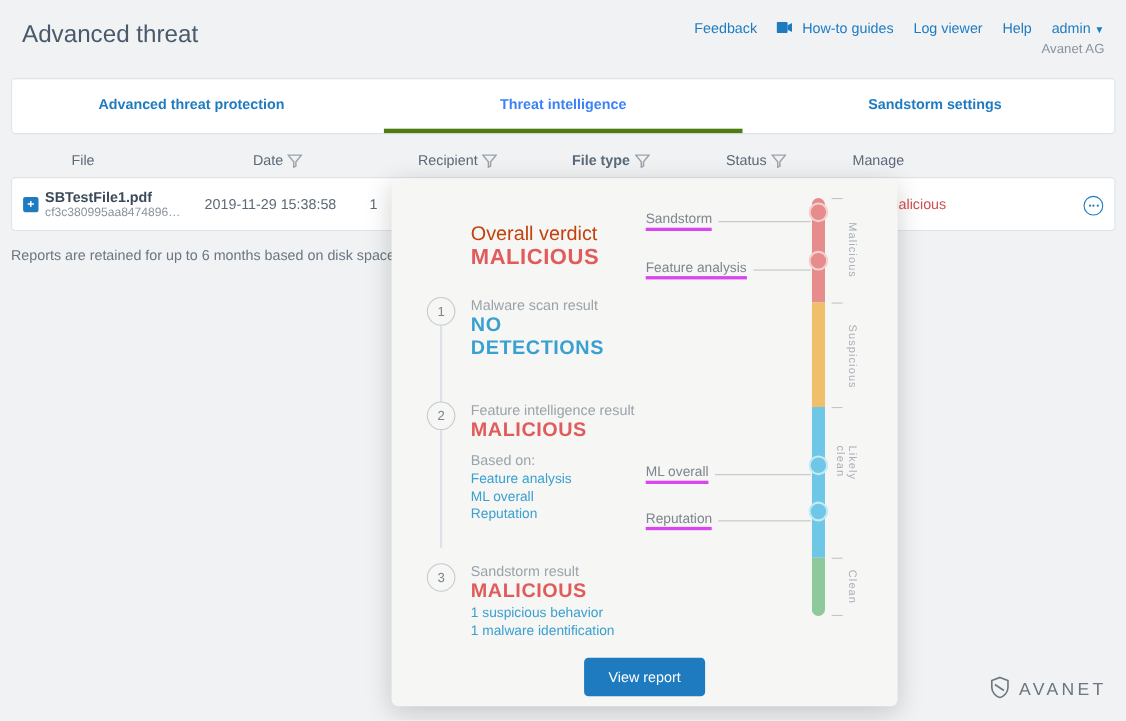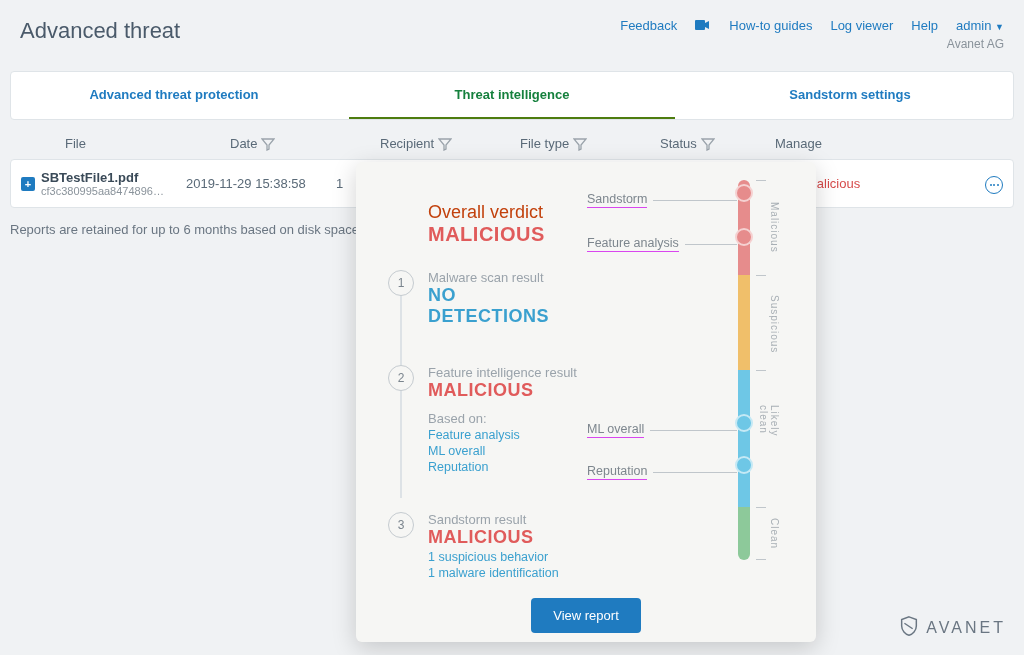--- a/index.html
+++ b/index.html
@@ -2,33 +2,33 @@
 <html><head>
   <meta charset="utf-8">
   <style>
     * { box-sizing: border-box; margin: 0; padding: 0; font-family: -apple-system, BlinkMacSystemFont, "Segoe UI", Arial, sans-serif; }
     body { background: #f0f2f4; width: 1024px; height: 655px; position: relative; overflow: hidden; }
     .header { display: flex; justify-content: space-between; align-items: flex-start; padding: 18px 20px 10px 20px; }
     .page-title { font-size: 22px; font-weight: 400; color: #4a5a6a; text-align: center; }
     .header-right { text-align: right; }
     .nav-links { display: flex; gap: 18px; align-items: center; font-size: 13px; }
     .nav-link { color: #1f7bc0; text-decoration: none; cursor: pointer; }
-    .nav-link.video { display: flex; align-items: center; gap: 20px; }
+    .nav-link.video { display: flex; align-items: center; gap: 9px; }
     .subtext { font-size: 12px; color: #8a939b; margin-top: 4px; }
     .tabbar { display: flex; background: #fff; border: 1px solid #dfe4e8; border-radius: 4px; margin: 10px 10px 0 10px; gap: 12px; }
     .tab { flex: 1; text-align: center; padding: 15px 0; font-size: 13px; color: #1f7bc0; cursor: pointer; font-weight: 600; }
-    .tab.active { color: #15803d; border-bottom: 2px solid #4d7c0f; }
+    .tab.active { color: #3b82f6; border-bottom: 4px solid #4d7c0f; }
     .table { margin: 8px 10px 0 10px; font-size: 13px; color: #5a6a78; }
     .thead { display: flex; padding: 8px 10px; }
     .th { display: flex; align-items: center; gap: 4px; }
     .th.file { width: 165px; margin-left: 45px; }
     .th.date { width: 150px; }
     .th.recipient { width: 140px; }
     .th.source { width: 190px; }
-    .th.filetype { width: 140px; }
+    .th.filetype { width: 140px; font-weight: bold; }
     .th.status { width: 115px; }
     .th.manage { flex: 1; text-align: left; }
     .funnel { display: inline-block; width: 14px; height: 14px; }
     .row { display: flex; background: #fff; border: 1px solid #dfe4e8; border-radius: 4px; padding: 10px; align-items: center; }
     .cell.file { width: 165px; display: flex; gap: 6px; align-items: center; }
     .cell.date { width: 150px; }
     .cell.recipient { width: 140px; }
     .cell.source { width: 190px; }
     .cell.filetype { width: 140px; }
     .cell.status { width: 115px; color: #d64b4b; }
@@ -59,21 +59,21 @@
     .bar { position: absolute; right: 32px; top: 0; width: 12px; height: 380px; border-radius: 6px; overflow: hidden; }
     .seg { width: 100%; }
     .seg.r { height: 25%; background: #e68c8c; }
     .seg.y { height: 25%; background: #f0bf6a; }
     .seg.b { height: 36%; background: #6ec7e6; }
     .seg.g { height: 14%; background: #8dc99a; }
     .bar-ticks { position: absolute; right: 16px; top: 0; height: 380px; width: 12px; }
     .tick { position: absolute; right: 0; width: 10px; height: 1px; background: #c0c6cb; }
     .bar-label { position: absolute; right: 2px; font-size: 10px; color: #a8afb5; writing-mode: vertical-rl; letter-spacing: 1px; }
     .connect { position: absolute; display: flex; align-items: center; }
-    .connect .txt { font-size: 12.5px; color: #7d868e; border-bottom: 1px solid #d946ef; padding-bottom: 1px; }
+    .connect .txt { font-size: 12.5px; color: #7d868e; border-bottom: 3px solid #d946ef; padding-bottom: 1px; }
     .connect .ln { height: 1px; background: #c0c6cb; flex: 1; margin-left: 6px; }
     .marker { width: 18px; height: 18px; border-radius: 50%; border: 2px solid rgba(255,255,255,0.6); position: absolute; }
     .view-btn { display: block; margin: 18px auto 0; background: #1f7bc0; color: #fff; border: none; border-radius: 4px; padding: 10px 22px; font-size: 13px; cursor: pointer; font-weight: 500; }
     .logo { position: absolute; bottom: 14px; right: 18px; display: flex; align-items: center; gap: 6px; color: #6a7682; font-size: 16px; letter-spacing: 3px; font-weight: 500; }
     .step1 { margin-top: 24px; }
   </style>
 </head>
 <body>
 
 <div class="header">

